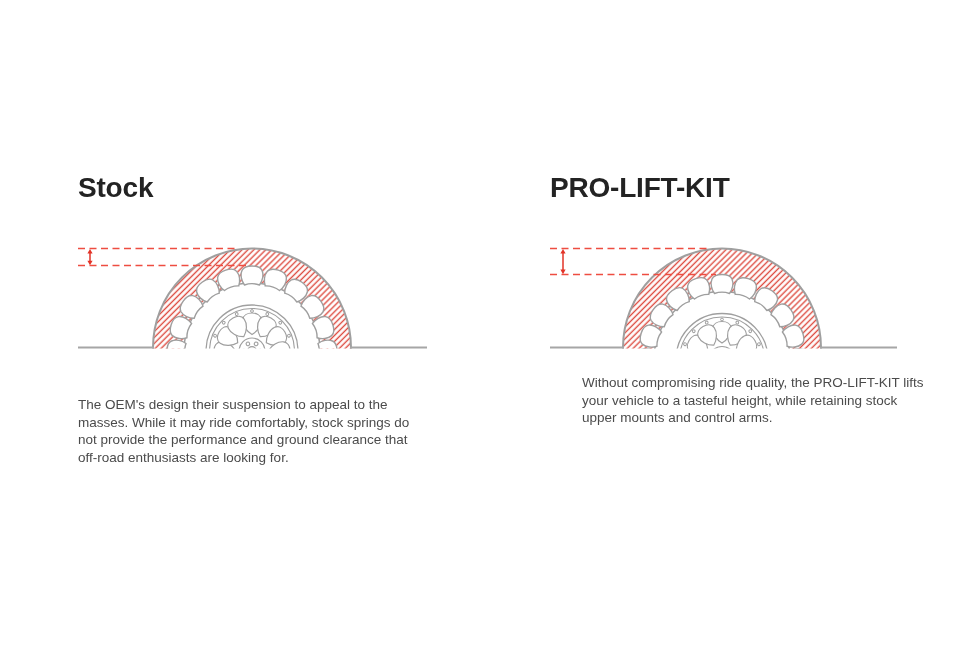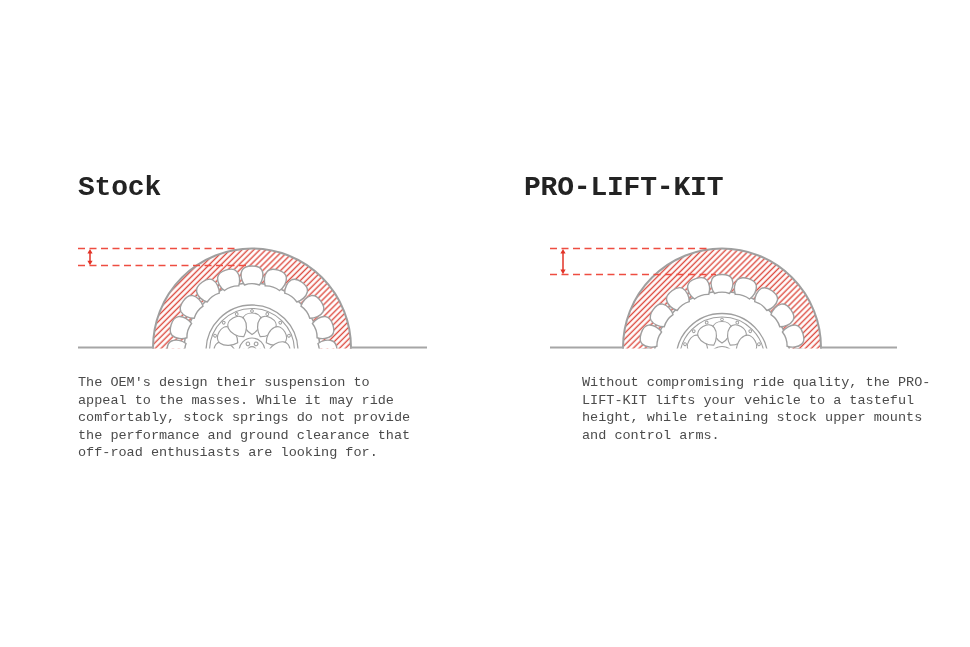--- a/index.html
+++ b/index.html
@@ -1,45 +1,45 @@
 <!DOCTYPE html>
 <html><head>
 <meta charset="utf-8">
 <style>
   html,body{margin:0;padding:0;background:#ffffff;}
   .canvas{
     position:relative;
     width:970px;height:647px;
     background:#ffffff;
-    font-family:Liberation Mono, monospace;
+    font-family:Liberation Sans, sans-serif;
     overflow:hidden;
   }
   .panel-title{
     position:absolute;
     margin:0;
     font-size:28px;
     line-height:32px;
     font-weight:bold;
     color:#232323;
     letter-spacing:-0.2px;
   }
   .panel-title.left{left:78px;top:172px;}
-  .panel-title.right{left:524px;top:172px;}
+  .panel-title.right{left:550px;top:172px;}
   .diagram{position:absolute;top:240px;width:420px;height:112px;display:block;}
   .diagram.left{left:60px;}
   .diagram.right{left:532px;}
   .panel-desc{
     position:absolute;
     margin:0;
     top:374px;
     font-size:13.5px;
     line-height:17.6px;
     color:#4b4b4b;
   }
-  .panel-desc.left{left:78px;width:338px;}
+  .panel-desc.left{left:78px;width:338px;margin-top:22px;}
   .panel-desc.right{left:582px;width:352px;}
   .defs-holder{position:absolute;width:0;height:0;overflow:hidden;}
 </style>
 </head>
 <body>
 
 <div class="canvas">
 
   <svg class="defs-holder" aria-hidden="true">
     <defs>

